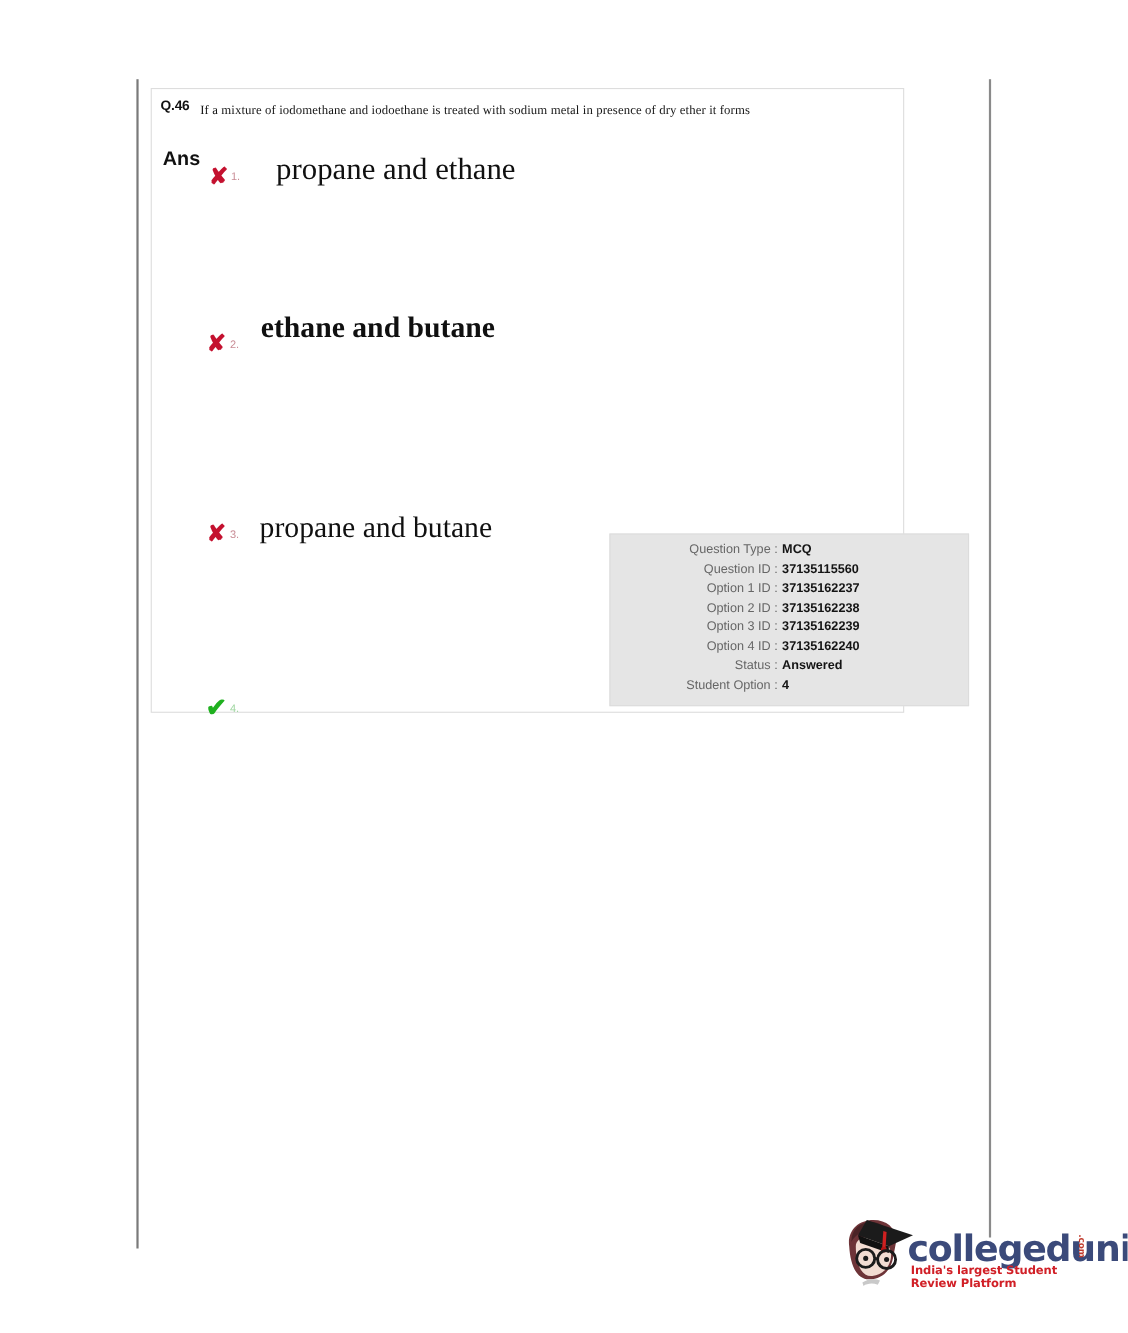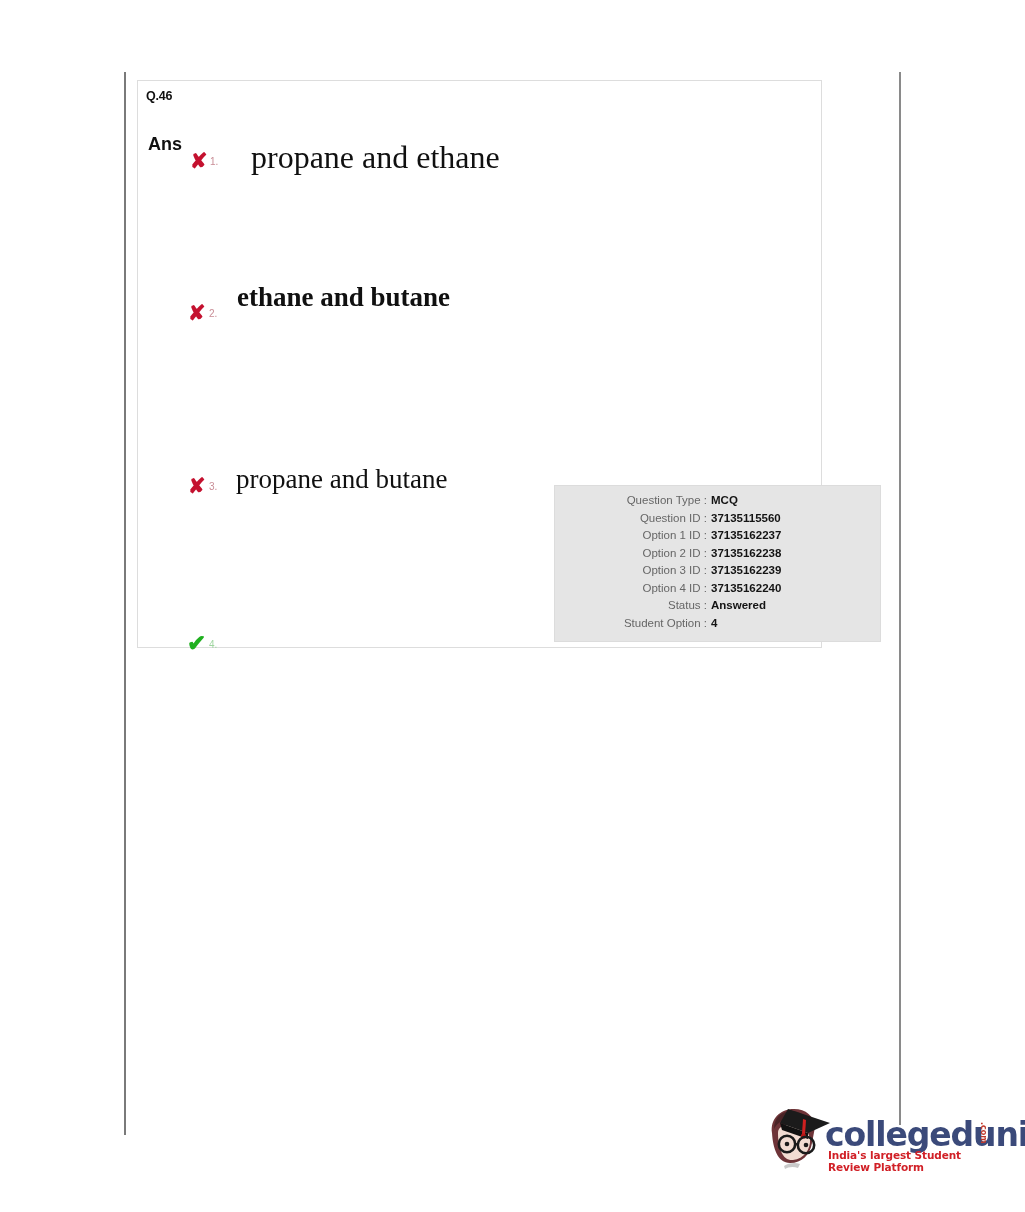--- a/index.html
+++ b/index.html
@@ -107,21 +107,21 @@
   .opt-text {
     position: absolute;
     font-family: "Liberation Serif", serif;
     color: #101010;
     white-space: nowrap;
   }
 
   
   .row1 .opt-mark { left: 52px; top: 3px; }
   .row1 .opt-num  { left: 72px; top: 10px; }
-  .row1 .opt-text { left: 113px; top: -8px; font-size: 32px; }
+  .row1 .opt-text { left: 113px; top: -8px; font-size: 28px; }
 
   .row2 .opt-mark { left: 50px; top: 76px; }
   .row2 .opt-num  { left: 71px; top: 83px; }
   .row2 .opt-text { left: 99px; top: 56px; font-size: 27px; font-weight: bold; }
 
   .row3 .opt-mark { left: 50px; top: 170px; }
   .row3 .opt-num  { left: 71px; top: 177px; }
   .row3 .opt-text { left: 98px; top: 159px; font-size: 27px; }
 
   .row4 .opt-mark { left: 49px; top: 248px; }
@@ -211,20 +211,21 @@
 </head>
 <body>
 
 <div class="rule-left"></div>
 <div class="rule-right"></div>
 
 <div class="question-card">
 
   <div class="q-number">Q.46</div>
   <div class="ans-label">Ans</div>
+  <div class="q-text">If a mixture of iodomethane and iodoethane is treated with sodium metal in presence of dry ether it forms</div>
 
   <div class="options">
 
     <div class="option-row row1">
       <span class="opt-mark wrong">✘</span>
       <span class="opt-num wrong">1.</span>
       <span class="opt-text">propane and ethane</span>
     </div>
 
     <div class="option-row row2">

